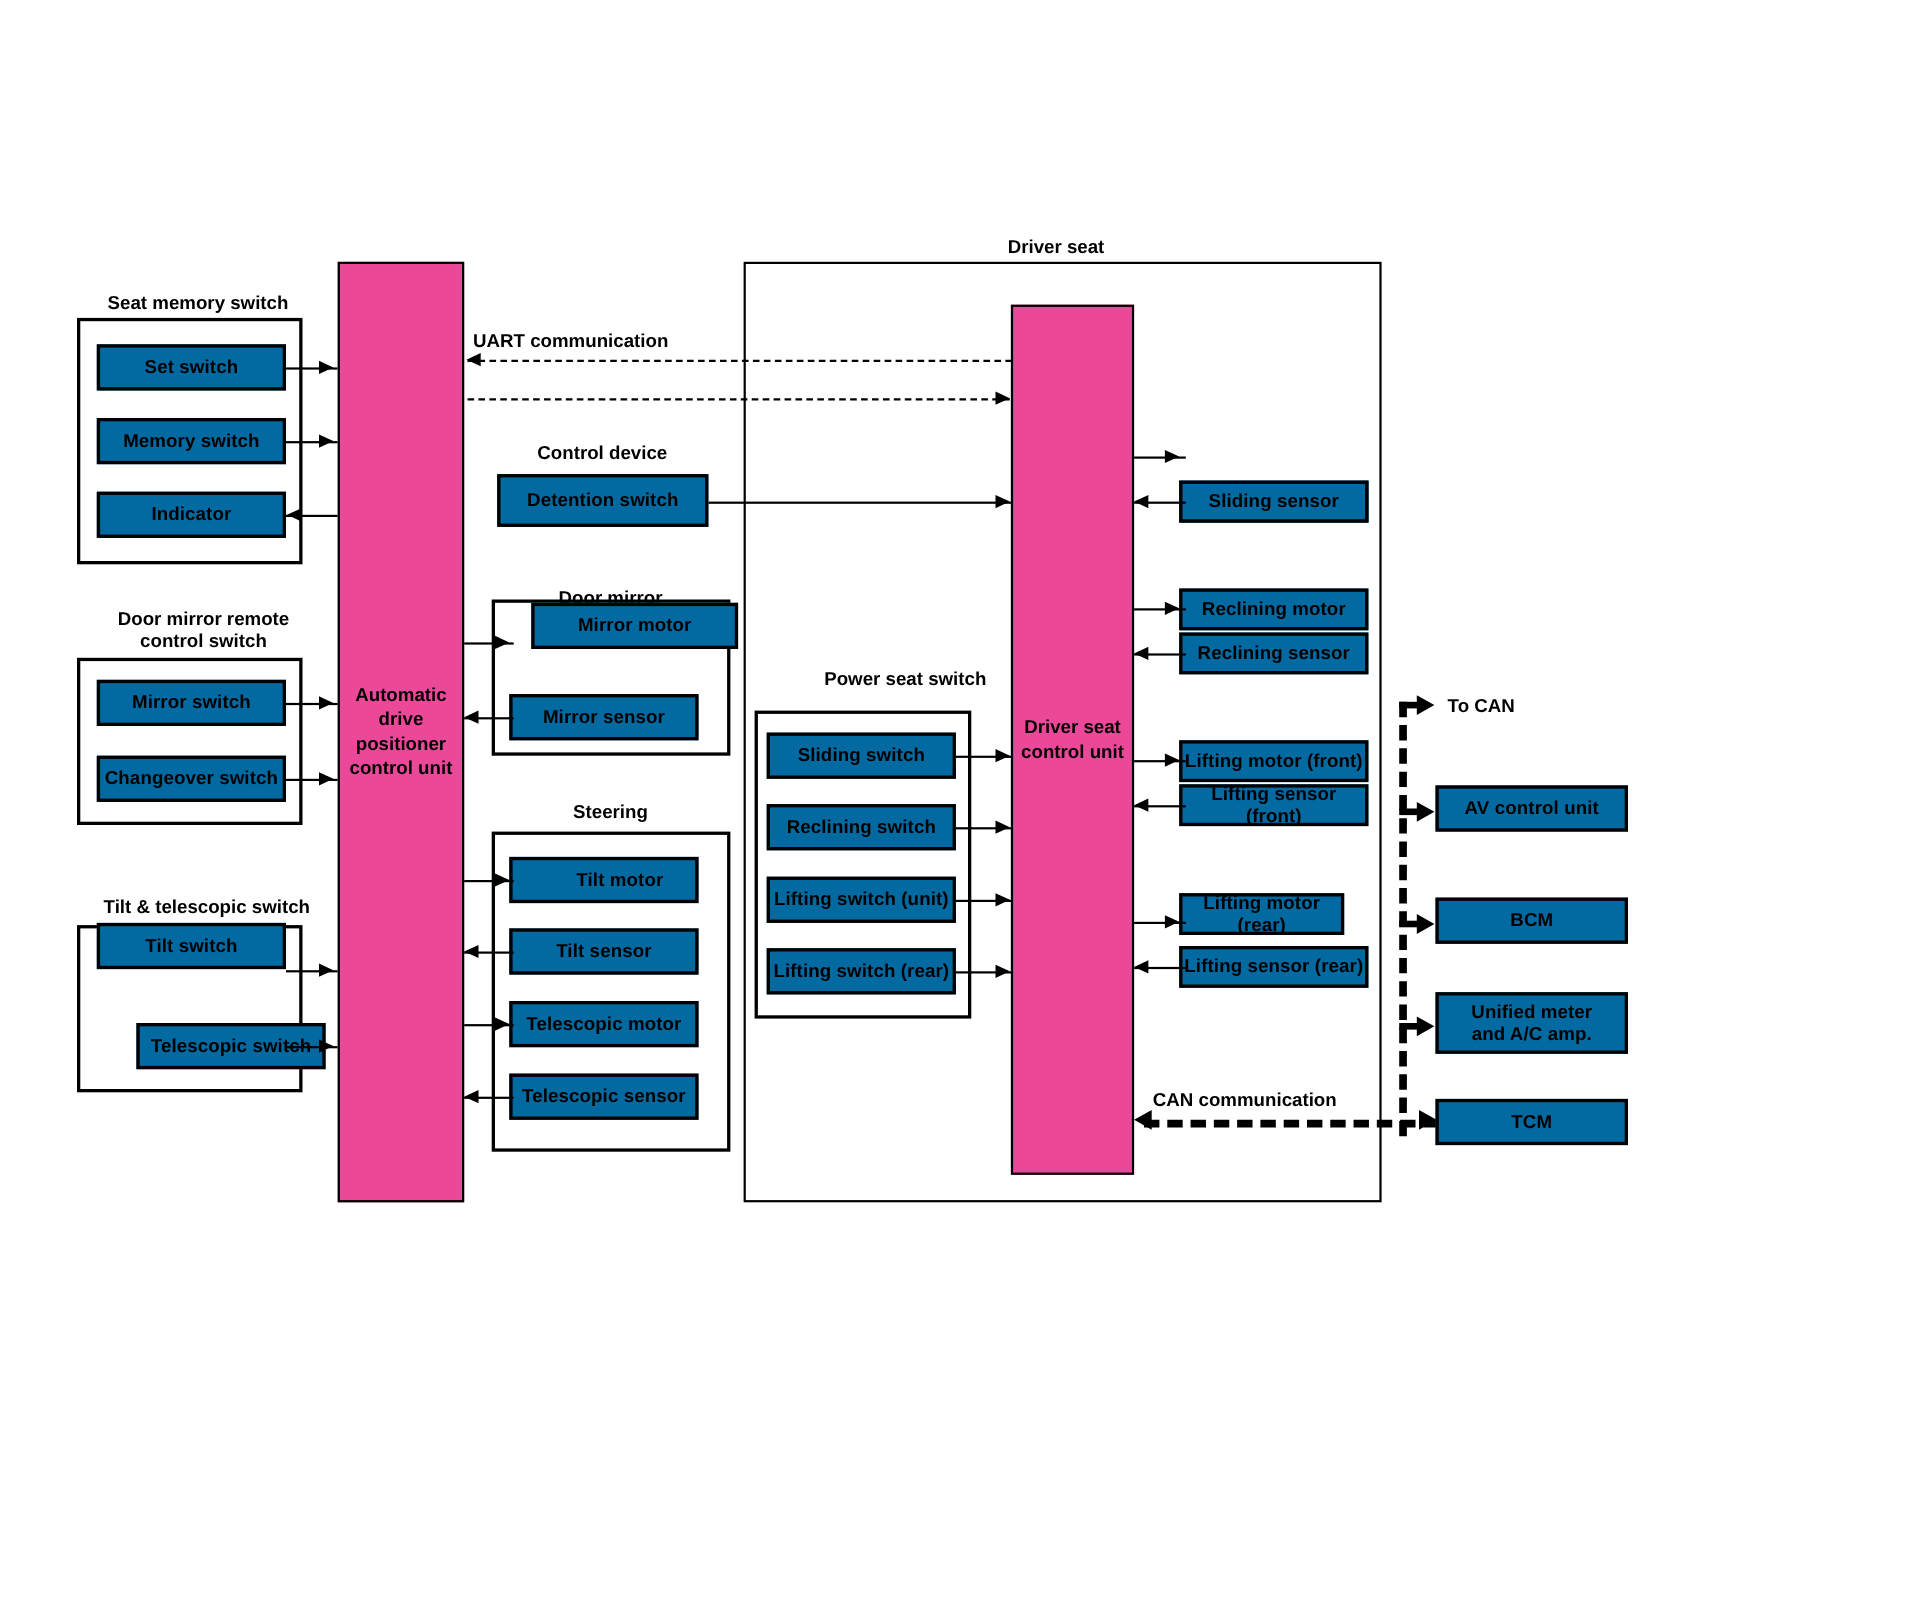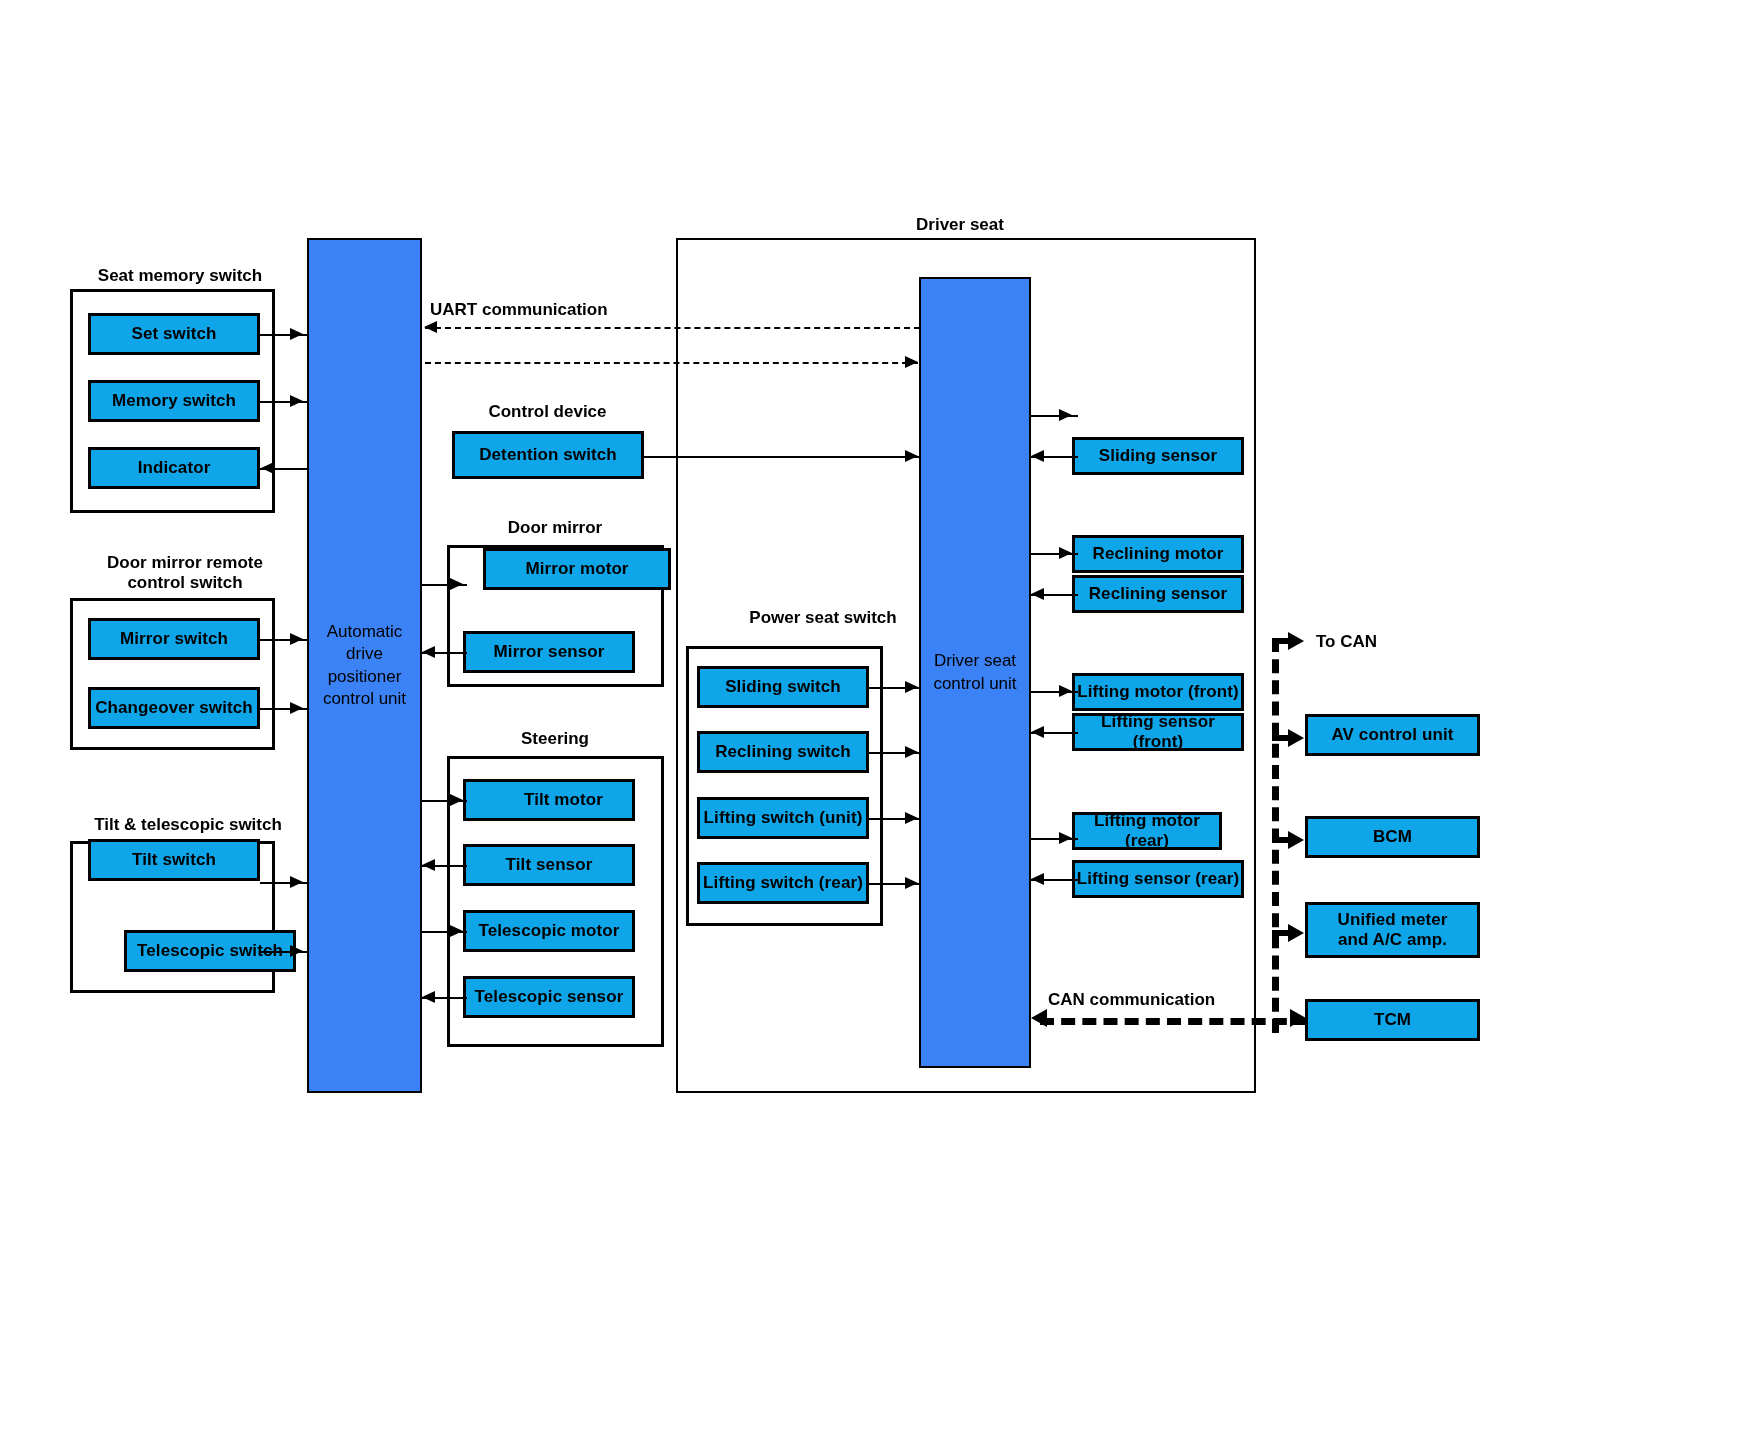--- a/index.html
+++ b/index.html
@@ -16,21 +16,21 @@
     width: 1756px;
     height: 1456px;
     background: #ffffff;
     overflow: hidden;
   }
   
   .box {
     position: absolute;
     box-sizing: border-box;
     border: 2px solid #000;
-    background: #0ea5e9;
+    background: #0369a1;
     display: flex;
     align-items: center;
     justify-content: center;
     text-align: center;
     font-size: 17px;
     font-weight: bold;
     line-height: 1.15;
     letter-spacing: 0.1px;
   }
   .box.thick { border-width: 3px; }
@@ -47,27 +47,27 @@
     font-weight: bold;
     line-height: 1.18;
     text-align: center;
     white-space: pre;
     color: #000;
   }
   .tallbox {
     position: absolute;
     box-sizing: border-box;
     border: 2px solid #000;
-    background: #3b82f6;
+    background: #ec4899;
     display: flex;
     align-items: center;
     justify-content: center;
     text-align: center;
     font-size: 17px;
-    font-weight: normal;
+    font-weight: bold;
     line-height: 1.3;
     white-space: pre-line;
   }
   
   .hline {
     position: absolute;
     height: 0;
     border-top: 2px solid #000;
   }
   
@@ -157,21 +157,21 @@
   <div class="dashline" style="left:425px; top:327px; width:495px;"></div>
   <div class="arrow-l" style="left:424px; top:321px;"></div>
   <div class="dashline" style="left:425px; top:362px; width:493px;"></div>
   <div class="arrow-r" style="left:905px; top:356px;"></div>
 
   <div class="label" style="left:450px; top:402px; width:195px;">Control device</div>
   <div class="box thick" style="left:452px; top:431px; width:192px; height:48px;">Detention switch</div>
   <div class="hline" style="left:644px; top:456px; width:276px;"></div>
   <div class="arrow-r" style="left:905px; top:450px;"></div>
 
-  <div class="label" style="left:450px; top:518px; width:210px;">Door mirror</div>
+  <div class="label" style="left:450px; top:534px; width:210px;">Door mirror</div>
   <div class="group thick" style="left:447px; top:545px; width:217px; height:142px;"></div>
   <div class="box thick" style="left:463px; top:548px; width:188px; height:42px;margin-left:20px;">Mirror motor</div>
   <div class="box thick" style="left:463px; top:631px; width:172px; height:42px;">Mirror sensor</div>
 
   <div class="hline" style="left:422px; top:584px; width:45px;"></div>
   <div class="arrow-r" style="left:450px; top:578px;"></div>
   <div class="hline" style="left:422px; top:652px; width:45px;"></div>
   <div class="arrow-l" style="left:422px; top:646px;"></div>
 
   <div class="label" style="left:450px; top:729px; width:210px;">Steering</div>

